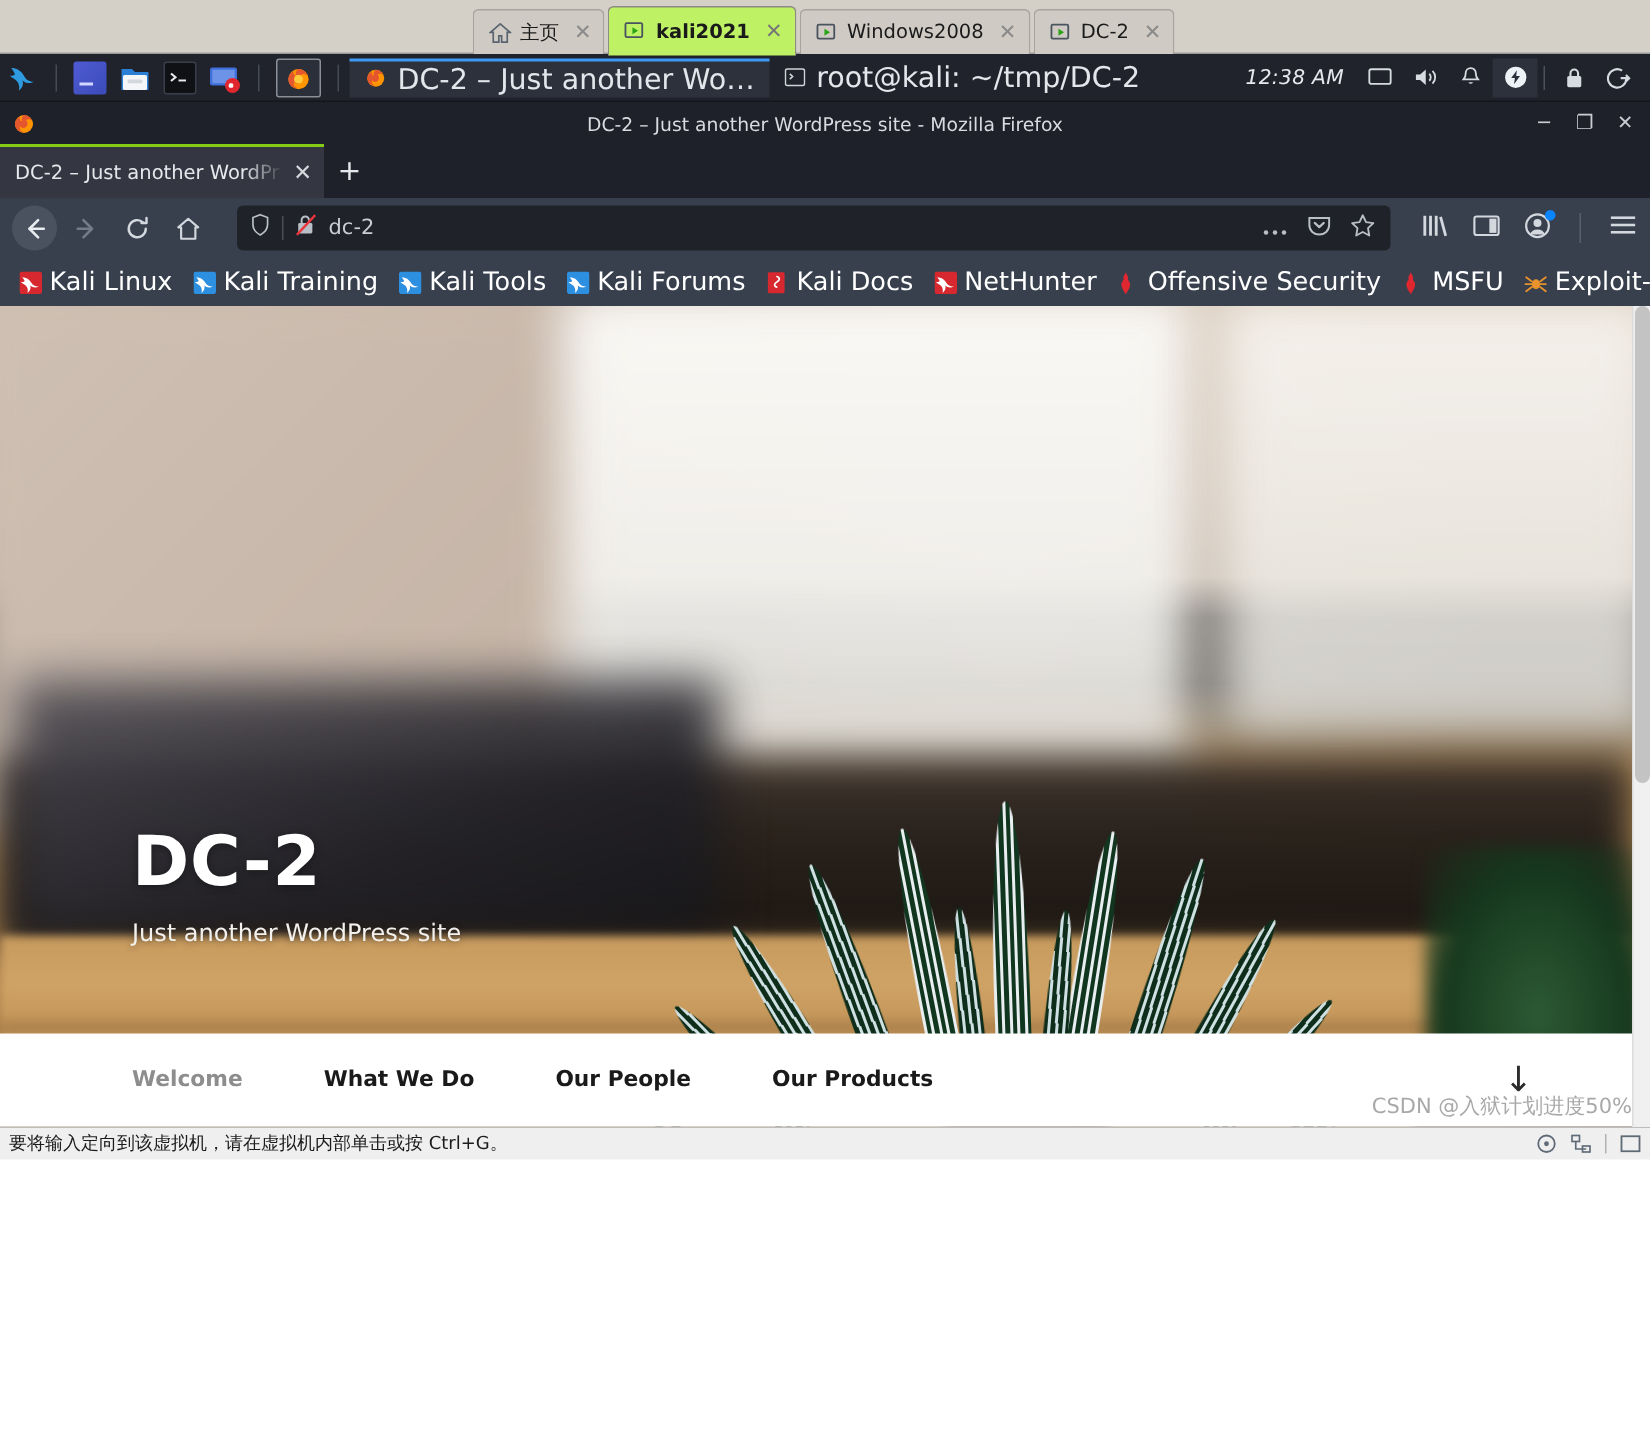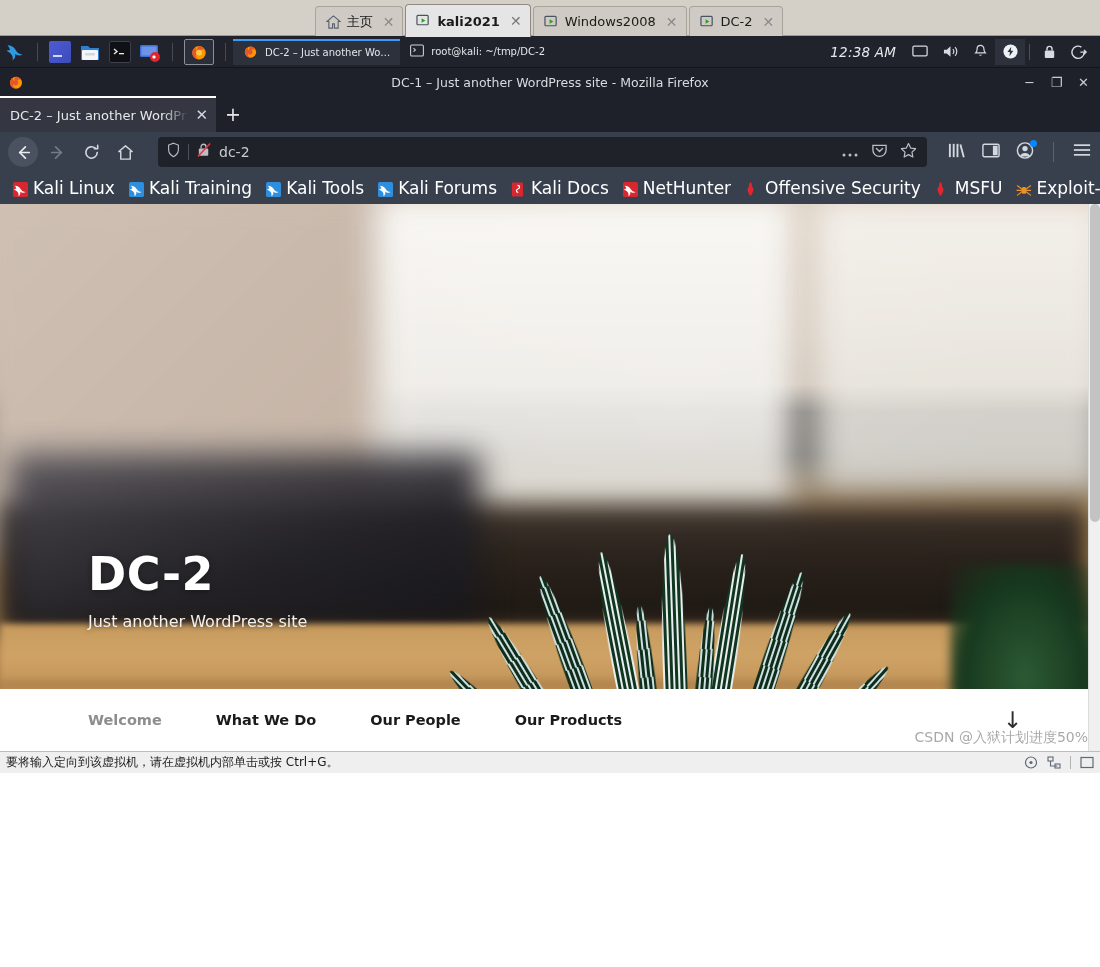--- a/index.html
+++ b/index.html
@@ -18,21 +18,21 @@
     justify-content: center;
   }
   .vm-tab {
     height: 30px; display: flex; align-items: center; gap: 6px;
     padding: 0 8px 0 10px; margin-right: 2px;
     background: #cfcbc4; border: 1px solid #a8a49c; border-bottom: none;
     border-radius: 4px 4px 0 0; font-size: 13px; color: #1a1a1a;
     position: relative; top: 1px;
   }
   .vm-tab.active {
-    background: #e5e5e5; border-color: #8f8b84; height: 33px;
+    background: #bef264; border-color: #8f8b84; height: 33px;
     font-weight: bold; top: 2px;
   }
   .vm-tab .tab-close {
     color: #8a8a8a; font-size: 14px; margin-left: 4px; line-height: 1;
   }
   .vm-tab.active .tab-close { color: #777; }
   .vm-icon-home svg { display: block; }
   .vm-icon-monitor { width: 15px; height: 14px; position: relative; display: block; }
 
   
@@ -43,21 +43,21 @@
   }
   .tb-sep { width: 1px; height: 18px; background: #454a56; margin: 0 7px; }
   .tb-launcher { width: 22px; height: 22px; margin: 0 4px; position: relative; display:block; border-radius:2px; }
   .tb-firefox-box {
     width: 30px; height: 26px; border: 1px solid #8a8f99;
     background: #2b2f39; display: flex; align-items: center; justify-content: center;
     margin: 0 4px; border-radius: 2px;
   }
   .tb-winbtn {
     display: flex; align-items: center; gap: 7px; height: 26px;
-    padding: 0 10px; font-size: 10px; color: #e3e6eb; white-space: nowrap; text-align: center;
+    padding: 0 10px; font-size: 19px; color: #e3e6eb; white-space: nowrap; text-align: center;
   }
   .tb-winbtn.focused { background: #2c313c; border-top: 2px solid #3d9bf5; }
   .tb-tray { margin-left: auto; display: flex; align-items: center; gap: 0; padding-right: 6px; font-style: italic; }
   .tray-ico { width: 30px; height: 26px; display: flex; align-items: center; justify-content: center; }
   .tray-ico.hl { background: #2c313c; }
   #tb-clock { font-size: 13.5px; color: #e6e9ee; padding: 0 9px; letter-spacing: .2px; }
 
   
   #ff-titlebar {
     height: 28px; background: #1e2129; color: #d8dbe0;
@@ -65,21 +65,21 @@
   }
   #ff-titlebar .tb-title {
     position: absolute; left: 0; right: 0; text-align: center; font-size: 12.5px;
   }
   .ff-winbtns { margin-left: auto; display: flex; align-items: center; gap: 14px; padding-right: 10px; z-index:2; }
   .ff-winbtn { font-size: 13px; color: #c9ccd2; width: 13px; text-align: center; line-height: 1; }
 
   #ff-tabstrip { height: 36px; background: #1e2129; display: flex; align-items: stretch; padding-left: 0; }
   .ff-tab {
     width: 216px; background: #343741; display: flex; align-items: center;
-    padding: 0 8px 0 10px; gap: 6px; border-top: 2px solid #ffffff;
+    padding: 0 8px 0 10px; gap: 6px; border-top: 2px solid #84cc16;
     color: #e6e8ec; font-size: 13px; position: relative; overflow: hidden;
   }
   .ff-tab .ff-tab-label {
     flex: 1; white-space: nowrap; overflow: hidden;
     -webkit-mask-image: linear-gradient(to right, #000 85%, transparent 100%);
     mask-image: linear-gradient(to right, #000 85%, transparent 100%);
   }
   .ff-tab-close { font-size: 15px; color: #d5d8dd; line-height: 1; }
   .ff-newtab { width: 34px; display: flex; align-items: center; justify-content: center;
     font-size: 19px; color: #e6e8ec; }
@@ -377,21 +377,21 @@
   </span>
 </div>
 
 <div id="ff-titlebar">
   <span style="padding-left:8px;display:flex;align-items:center;">
     <svg width="16" height="16" viewBox="0 0 24 24">
         <circle cx="12" cy="13" r="9" fill="#ff9500"></circle>
         <path d="M12 4c4 0 7 3 8 6-2-2-4-2-6-1 2 2 2 5 0 7-2 2-5 1-6-1-1 3 1 6 4 6-5 .5-9-3-9-8 0-3 2-6 5-7-1 2 0 4 2 4-1-2 0-5 2-6z" fill="#e4572e"></path>
       </svg>
   </span>
-  <span class="tb-title">DC-1 – Just another WordPress site - Mozilla Firefox</span>
+  <span class="tb-title">DC-2 – Just another WordPress site - Mozilla Firefox</span>
   <span class="ff-winbtns">
     <span class="ff-winbtn">─</span>
     <span class="ff-winbtn">❐</span>
     <span class="ff-winbtn">✕</span>
   </span>
 </div>
 
 <div id="ff-tabstrip">
   <div class="ff-tab">
     <span class="ff-tab-label">DC-2 – Just another WordPr</span>

